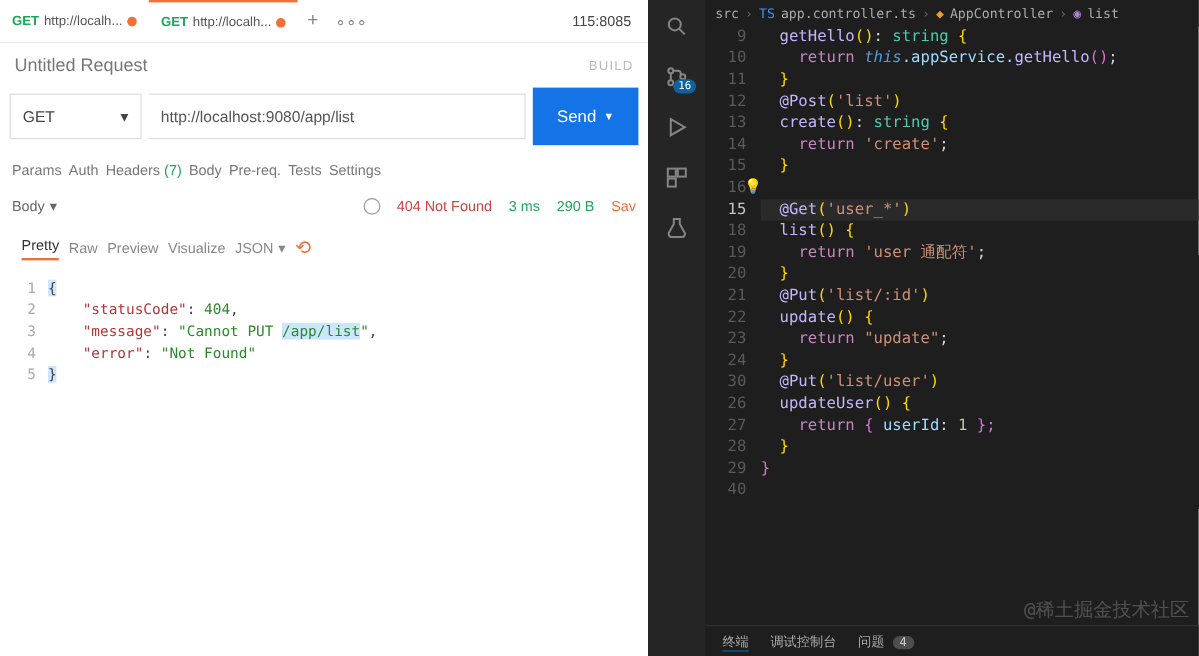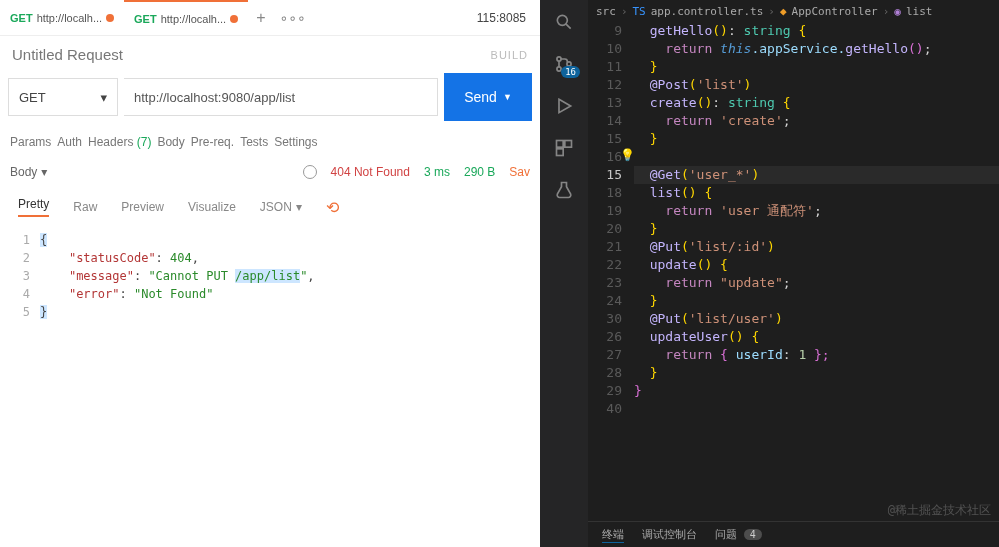--- a/index.html
+++ b/index.html
@@ -29,21 +29,21 @@
 .req-tabs .count { color: #1aa85a; }
 
 .resp-meta { display: flex; align-items: center; padding: 6px 10px; gap: 14px; font-size: 12px; }
 .resp-body-label { color: #666; display: flex; align-items: center; gap: 4px; }
 .resp-spacer { flex: 1; }
 .globe { width: 14px; height: 14px; border: 1px solid #999; border-radius: 50%; position: relative; }
 .status-404 { color: #d14343; }
 .status-time, .status-size { color: #1aa85a; }
 .save-text { color: #f07038; }
 
-.view-tabs { display: flex; gap: 24px; padding: 12px 18px; color: #888; font-size: 12px; align-items: center; }
+.view-tabs { display: flex; gap: 8px; padding: 12px 18px; color: #888; font-size: 12px; align-items: center; }
 .view-tabs .active { color: #333; border-bottom: 2px solid #f07038; padding-bottom: 4px; }
 .view-tabs .dropdown { display: flex; align-items: center; gap: 4px; }
 .wrap-icon { color: #f07038; font-size: 16px; }
 
 .json-body { padding: 4px 10px; font-family: "Consolas", monospace; font-size: 12px; display: flex; }
 .gutter { width: 30px; text-align: right; color: #aaa; padding-right: 10px; }
 .gutter div { height: 18px; }
 .code-lines div { height: 18px; white-space: pre; }
 .j-key { color: #b33636; }
 .j-str { color: #2a8a2a; }
@@ -79,21 +79,21 @@
 .tok-num { color: #b5cea8; }
 .tok-pn { color: #d4d4d4; }
 .tok-pn-y { color: #ffd700; }
 .tok-pn-p { color: #da70d6; }
 .tok-this { color: #569cd6; font-style: italic; }
 .bulb { position: absolute; left: -14px; top: 126px; color: #ffcc00; font-size: 12px; }
 
 .bottom-bar { height: 26px; background: #1e1e1e; border-top: 1px solid #333; display: flex; align-items: center; gap: 18px; padding: 0 14px; font-size: 11px; color: #aaa; }
 .bottom-bar .b-active { border-bottom: 1px solid #0e639c; }
 .prob-badge { background: #4d4d4d; color: #ccc; border-radius: 8px; padding: 0 6px; font-size: 10px; }
-.watermark { position: absolute; bottom: 28px; right: 8px; color: rgba(200,200,200,0.3); font-size: 12px; }
+.watermark { position: absolute; bottom: 28px; right: 8px; color: rgba(200,200,200,0.3); font-size: 16px; }
 </style>
 </head>
 <body>
 
 <div class="postman">
   <div class="tab-bar">
     <div class="tab">
       <span class="tab-method">GET</span>
       <span>http://localh...</span>
       <span class="tab-dot"></span>

